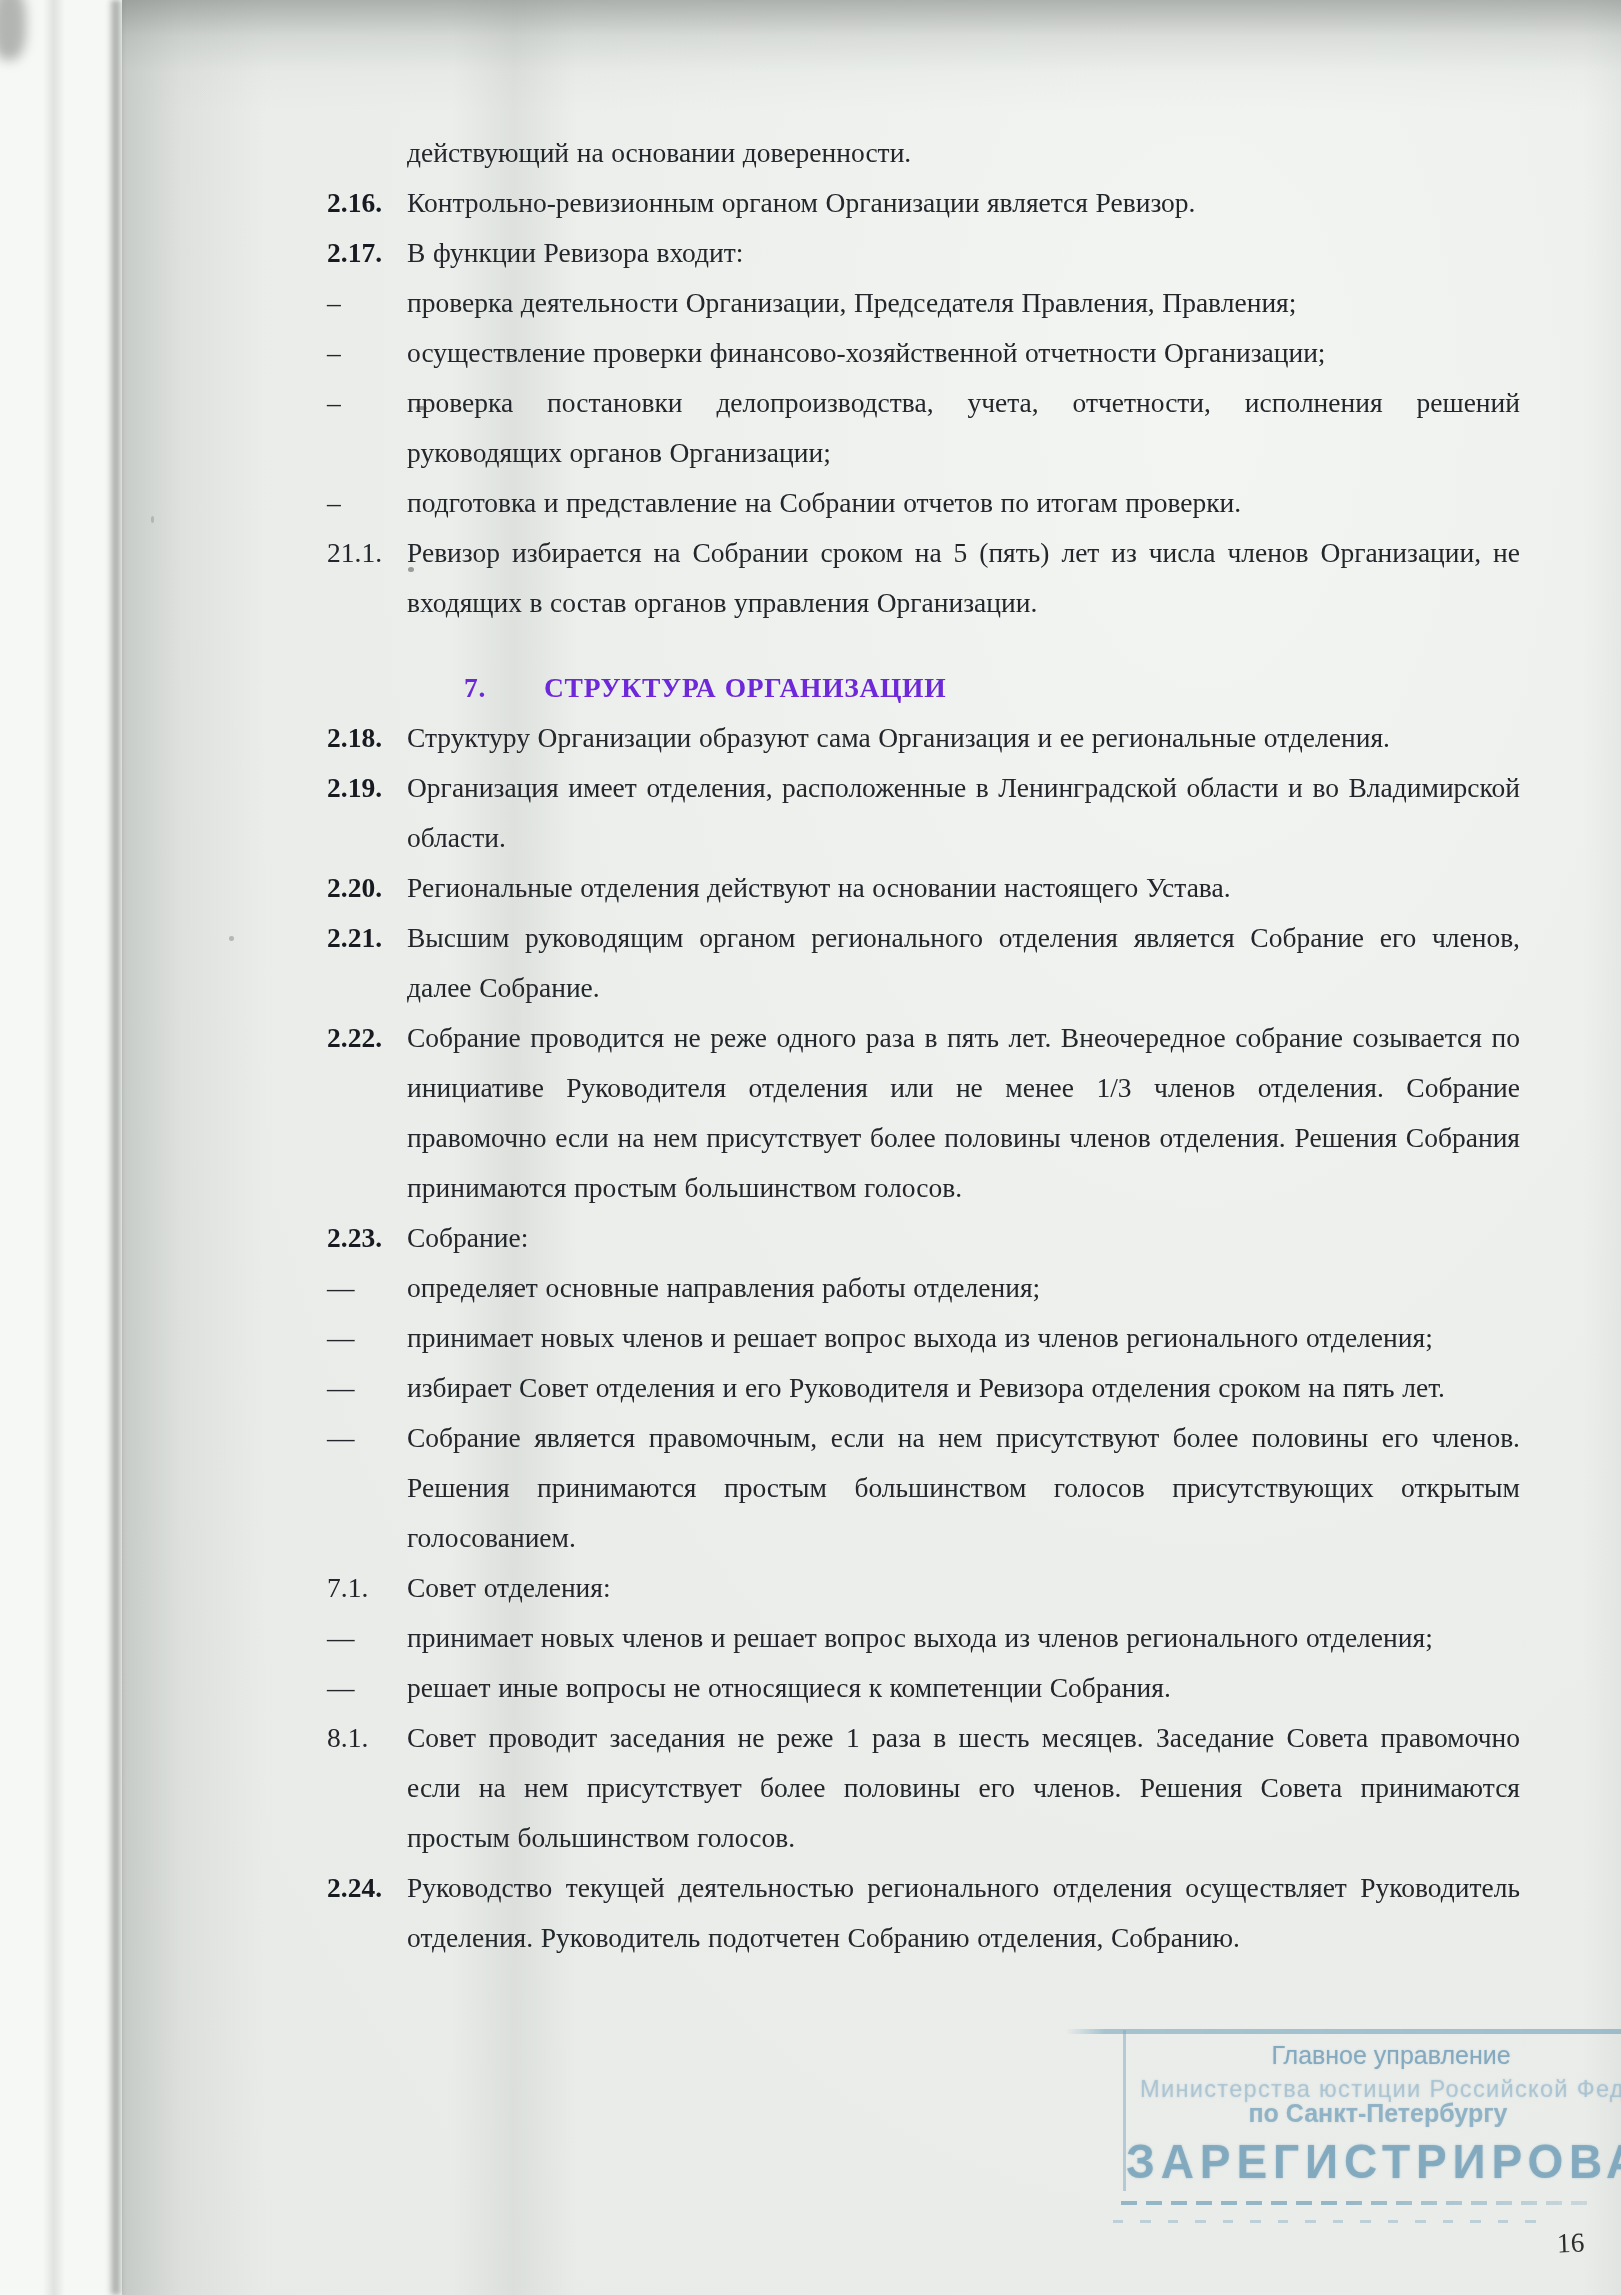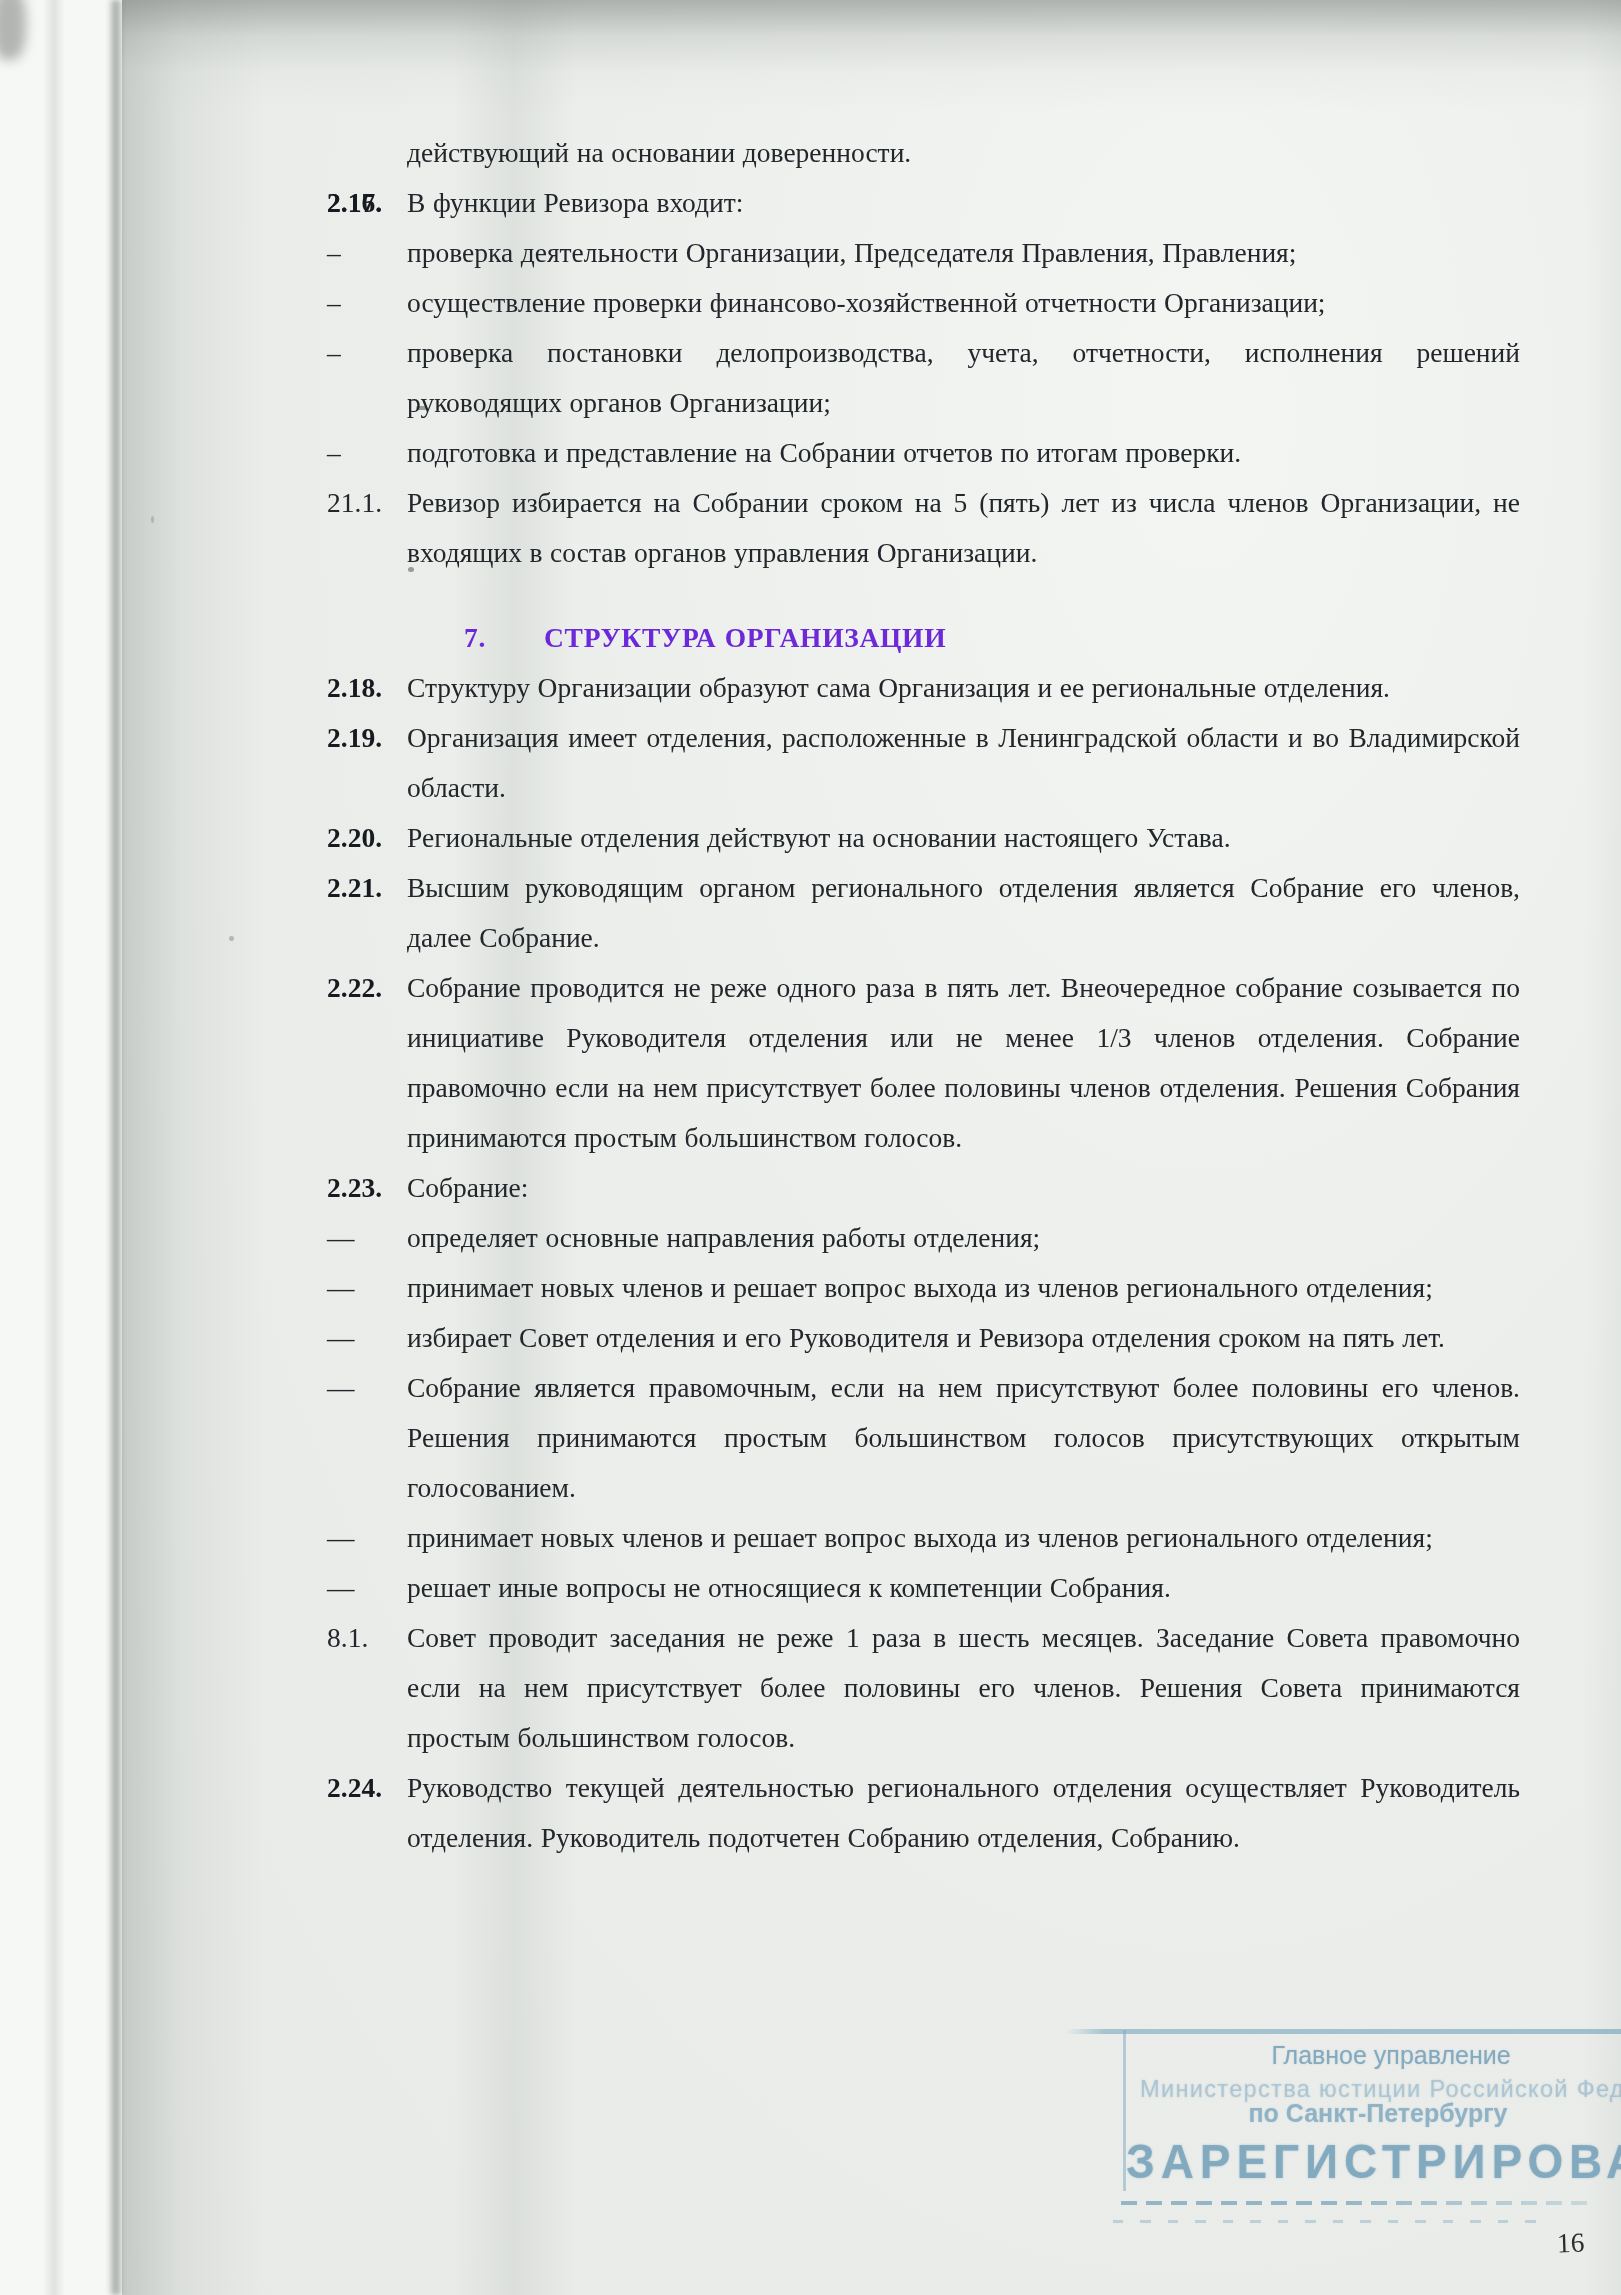--- a/index.html
+++ b/index.html
@@ -83,38 +83,39 @@
   <div class="edge-line"></div>
   <div class="curve-band"></div>
 
   <div class="speck" style="left:416px;top:406px;width:10.5px;height:3.9px;border-radius:2px;"></div>
   <div class="speck" style="left:408px;top:567px;width:5.9px;height:5.2px;"></div>
   <div class="speck" style="left:229px;top:936px;width:4.6px;height:4.6px;opacity:.6;"></div>
   <div class="speck" style="left:151px;top:516px;width:3.3px;height:7.2px;opacity:.45;"></div>
 
   <div class="content">
       <div class="para"><span class="num"></span><span>действующий на основании доверенности.</span></div>
-      <div class="para"><span class="num b">2.16.</span></div>
+      <div class="para"><span class="num b">2.16.</span><span>Контрольно-ревизионным органом Организации является Ревизор.</span></div>
       <div class="para"><span class="num b">2.17.</span><span>В функции Ревизора входит:</span></div>
       <div class="para"><span class="num">–</span><span>проверка деятельности Организации, Председателя Правления, Правления;</span></div>
       <div class="para"><span class="num">–</span><span>осуществление проверки финансово-хозяйственной отчетности Организации;</span></div>
       <div class="para"><span class="num">–</span><span>проверка постановки делопроизводства, учета, отчетности, исполнения решений руководящих органов Организации;</span></div>
       <div class="para"><span class="num">–</span><span>подготовка и представление на Собрании отчетов по итогам проверки.</span></div>
       <div class="para"><span class="num">21.1.</span><span>Ревизор избирается на Собрании сроком на 5 (пять) лет из числа членов Организации, не входящих в состав органов управления Организации.</span></div>
       <div class="heading"><span class="hnum">7.</span><span>СТРУКТУРА ОРГАНИЗАЦИИ</span></div>
       <div class="para"><span class="num b">2.18.</span><span>Структуру Организации образуют сама Организация и ее региональные отделения.</span></div>
       <div class="para"><span class="num b">2.19.</span><span>Организация имеет отделения, расположенные в Ленинградской области и во Владимирской области.</span></div>
       <div class="para"><span class="num b">2.20.</span><span>Региональные отделения действуют на основании настоящего Устава.</span></div>
       <div class="para"><span class="num b">2.21.</span><span>Высшим руководящим органом регионального отделения является Собрание его членов, далее Собрание.</span></div>
       <div class="para"><span class="num b">2.22.</span><span>Собрание проводится не реже одного раза в пять лет. Внеочередное собрание созывается по инициативе Руководителя отделения или не менее 1/3 членов отделения. Собрание правомочно если на нем присутствует более половины членов отделения. Решения Собрания принимаются простым большинством голосов.</span></div>
       <div class="para"><span class="num b">2.23.</span><span>Собрание:</span></div>
       <div class="para"><span class="num">—</span><span>определяет основные направления работы отделения;</span></div>
       <div class="para"><span class="num">—</span><span>принимает новых членов и решает вопрос выхода из членов регионального отделения;</span></div>
       <div class="para"><span class="num">—</span><span>избирает Совет отделения и его Руководителя и Ревизора отделения сроком на пять лет.</span></div>
       <div class="para"><span class="num">—</span><span>Собрание является правомочным, если на нем присутствуют более половины его членов. Решения принимаются простым большинством голосов присутствующих открытым голосованием.</span></div>
+      <div class="para"><span class="num">7.1.</span><span>Совет отделения:</span></div>
       <div class="para"><span class="num">—</span><span>принимает новых членов и решает вопрос выхода из членов регионального отделения;</span></div>
       <div class="para"><span class="num">—</span><span>решает иные вопросы не относящиеся к компетенции Собрания.</span></div>
       <div class="para"><span class="num">8.1.</span><span>Совет проводит заседания не реже 1 раза в шесть месяцев. Заседание Совета правомочно если на нем присутствует более половины его членов. Решения Совета принимаются простым большинством голосов.</span></div>
       <div class="para"><span class="num b">2.24.</span><span>Руководство текущей деятельностью регионального отделения осуществляет Руководитель отделения. Руководитель подотчетен Собранию отделения, Собранию.</span></div>
     </div>
 
   <div class="stamp-hline"></div>
   <div class="stamp-vline"></div>
   <div class="stamp-line stamp-l1">Главное управление</div>
   <div class="stamp-line stamp-l2">Министерства юстиции Российской Федерации</div>

